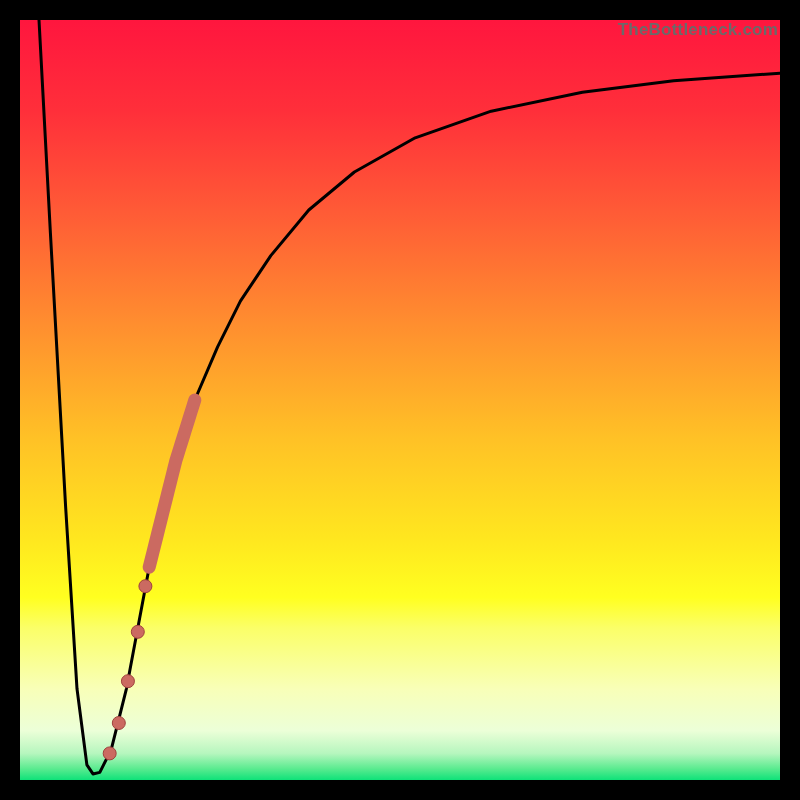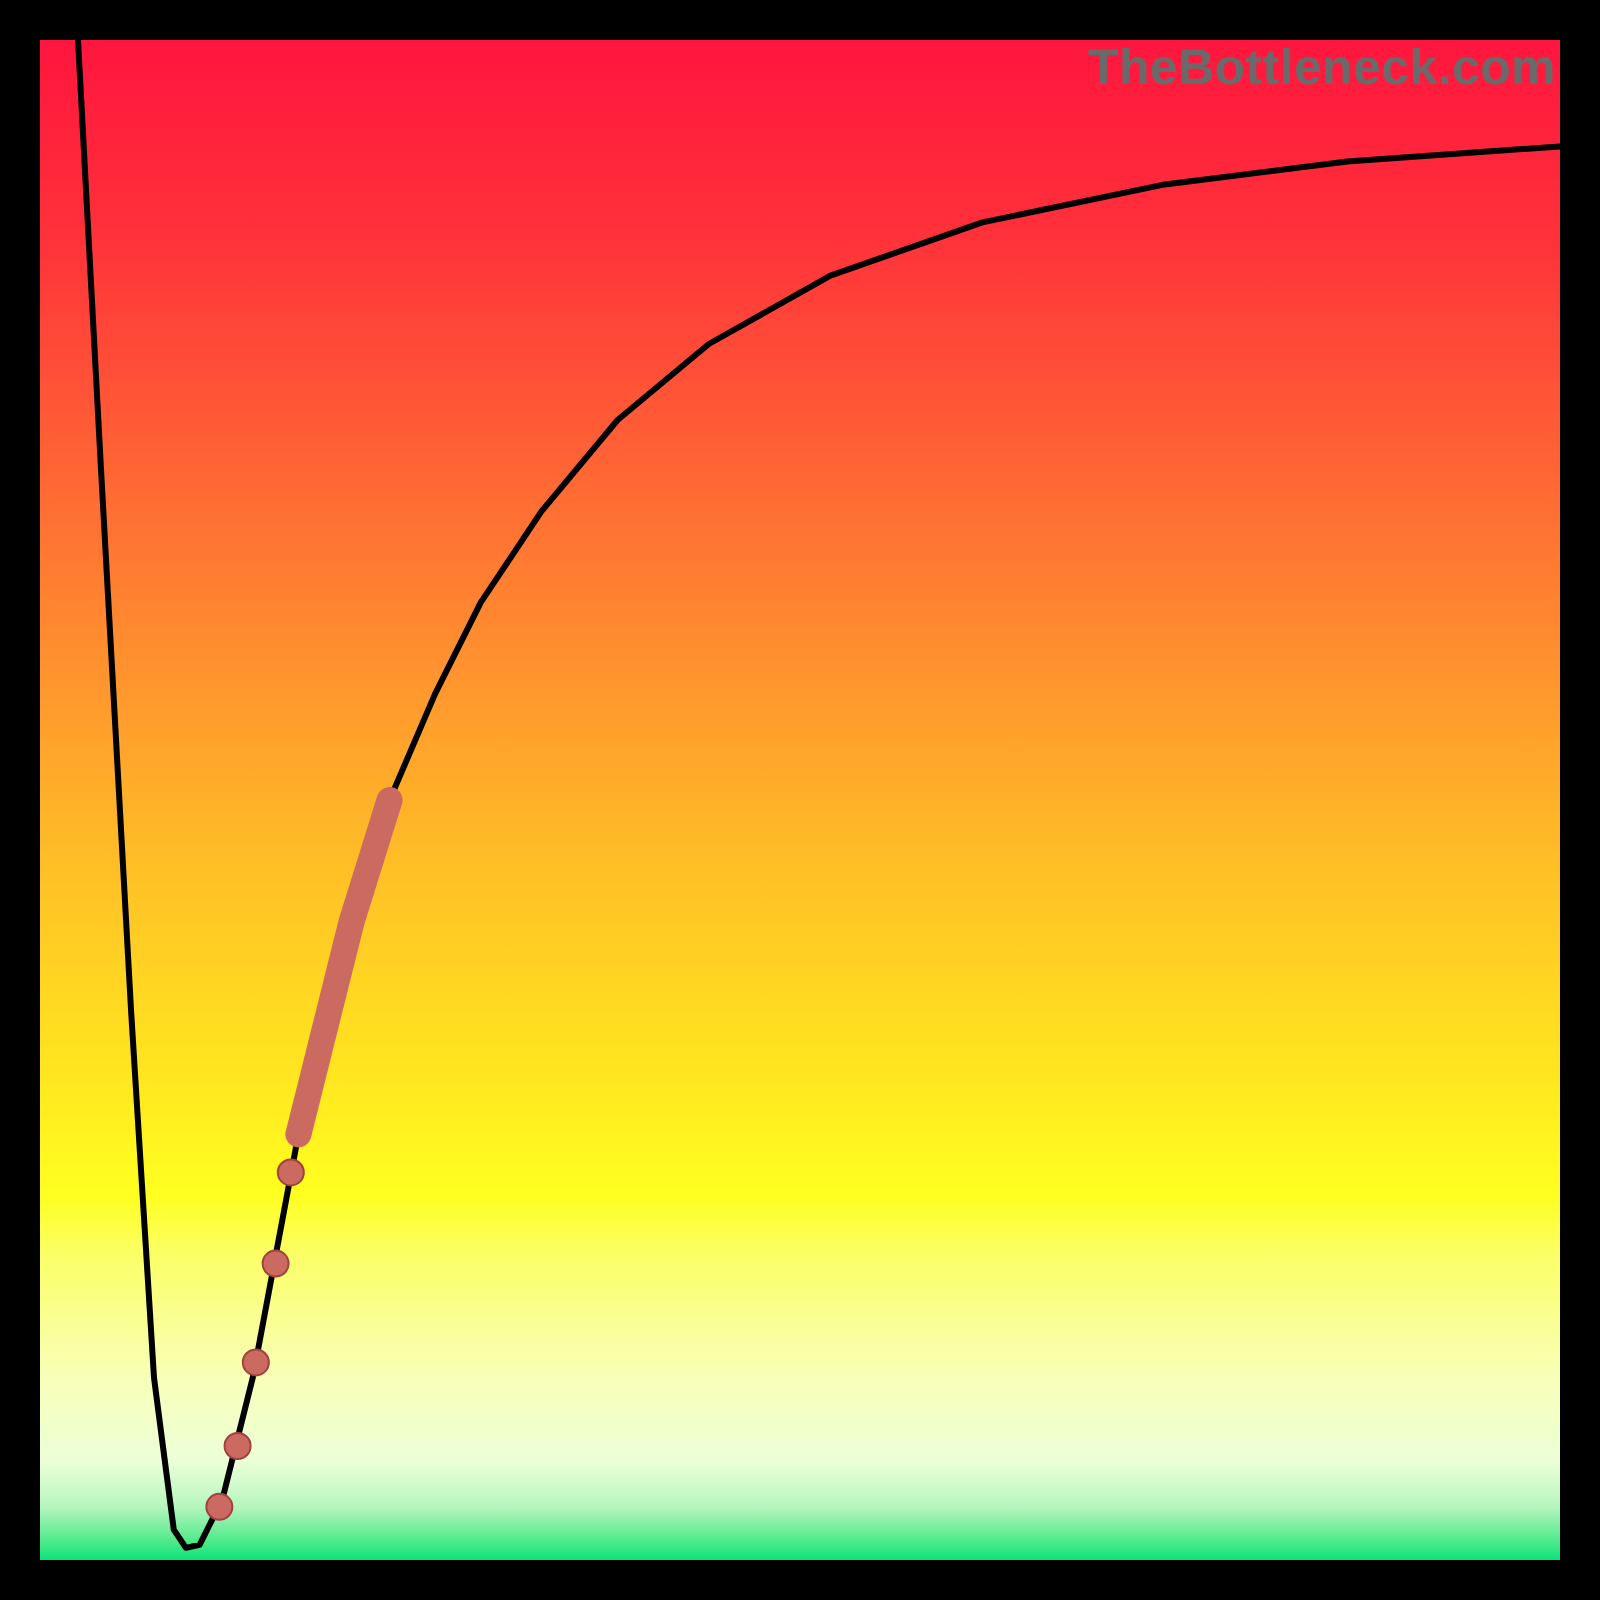--- a/index.html
+++ b/index.html
@@ -27,21 +27,21 @@
     position: absolute;
     left: 0;
     top: 0;
     width: 760px;
     height: 760px;
   }
   .watermark {
     position: absolute;
     top: 0;
     right: 2px;
-    font-size: 25px;
+    font-size: 17px;
     font-weight: 600;
     color: #6a6a6a;
     letter-spacing: 0.2px;
     user-select: none;
     pointer-events: none;
   }
   svg { display: block; }
 </style>
 </head>
 <body>

